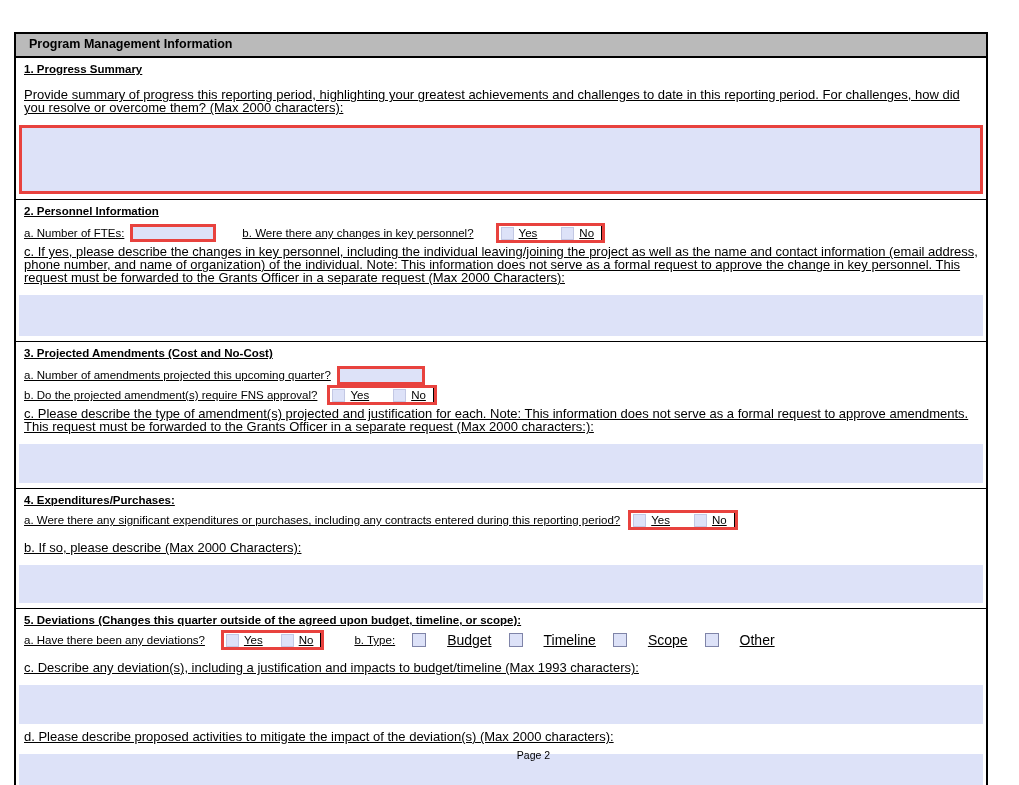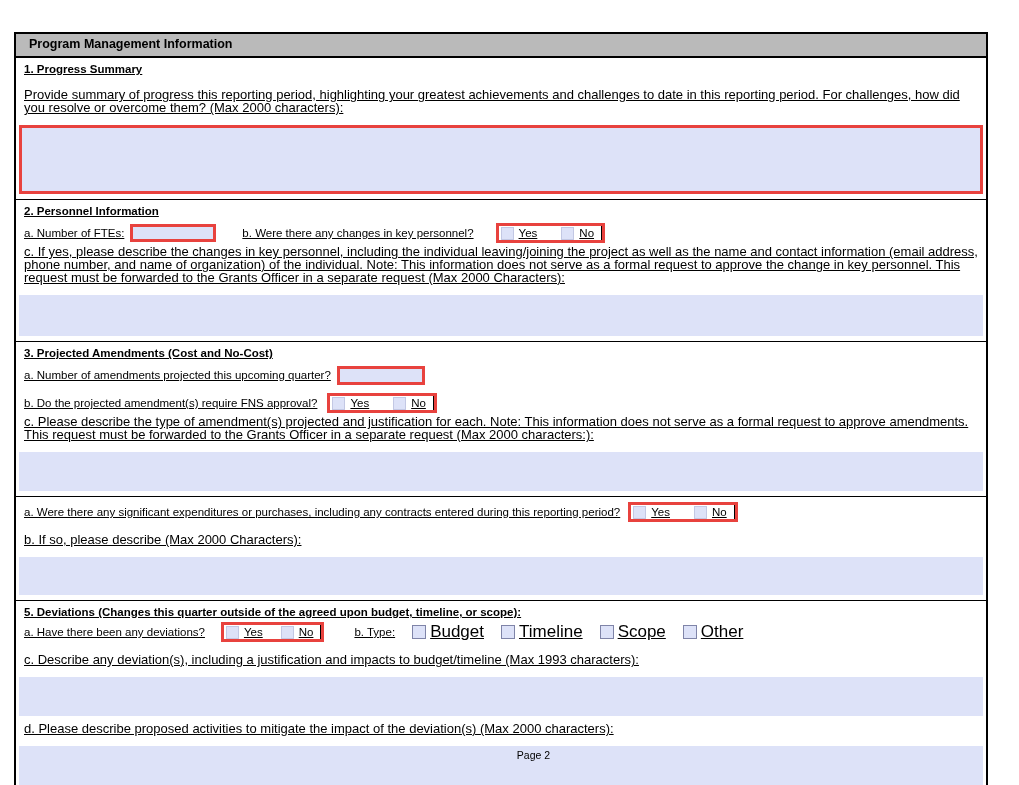--- a/index.html
+++ b/index.html
@@ -27,21 +27,21 @@
   
   .yesno{display:inline-flex;align-items:stretch;border:3px solid var(--red);background:#fff;height:20px;}
   .yesno-inner{display:flex;align-items:center;border-right:1.5px solid #000;padding:0 7px 0 2px;}
   .cb{display:inline-block;width:13px;height:13px;background:var(--lav);border:1px solid #c3c8e4;}
   .cb-label{margin-left:5px;font-size:11.5px;}
   .cb.second{margin-left:24px;}
   .yesno.tight .cb.second{margin-left:18px;}
   
   .type-item{display:inline-flex;align-items:center;margin-left:17px;}
   .type-cb{width:14px;height:14px;background:var(--lav);border:1px solid #7f84a8;}
-  .type-label{margin-left:4px;font-size:17px;}
+  .type-label{margin-left:21px;font-size:14px;}
   .page-footer{position:absolute;left:0;top:749px;width:100%;text-align:center;font-size:10.5px;padding-left:48px;}
   .mt2{margin-top:2px;} .mt4{margin-top:4px;} .mt6{margin-top:6px;}
 </style>
 </head>
 <body>
 
 <div class="page">
   <div class="form-table">
 
     <div class="form-header">
@@ -68,40 +68,41 @@
             <span class="cb-label">No</span>
           </span>
         </span>
       </div>
       <div class="sec-desc mt2">c. If yes, please describe the changes in key personnel, including the individual leaving/joining the project as well as the name and contact information (email address, phone number, and name of organization) of the individual. Note: This information does not serve as a formal request to approve the change in key personnel. This request must be forwarded to the Grants Officer in a separate request (Max 2000 Characters):</div>
       <div class="field mt4" style="height:41px;"></div>
     </section>
 
     <section>
       <div class="sec-title">3. Projected Amendments (Cost and No-Cost)</div>
-      <div class="row mt4" style="margin-bottom:8px;">
+      <div class="row mt4" style="margin-bottom:0;">
         <span class="lbl">a. Number of amendments projected this upcoming quarter?</span>
         <span class="red-input" style="width:88px;height:19px;"></span>
       </div>
       <div class="row" style="margin-top:0;">
         <span class="lbl">b. Do the projected amendment(s) require FNS approval?</span>
         <span class="yesno" style="margin-left:10px;">
           <span class="yesno-inner">
             <span class="cb"></span>
             <span class="cb-label">Yes</span>
             <span class="cb second"></span>
             <span class="cb-label">No</span>
           </span>
         </span>
       </div>
       <div class="sec-desc mt2">c. Please describe the type of amendment(s) projected and justification for each. Note: This information does not serve as a formal request to approve amendments. This request must be forwarded to the Grants Officer in a separate request (Max 2000 characters:):</div>
       <div class="field mt4" style="height:39px;"></div>
     </section>
 
     <section>
+      <div class="sec-title">4. Expenditures/Purchases:</div>
       <div class="row mt2">
         <span class="lbl">a. Were there any significant expenditures or purchases, including any contracts entered during this reporting period?</span>
         <span class="yesno" style="margin-left:8px;">
           <span class="yesno-inner">
             <span class="cb"></span>
             <span class="cb-label">Yes</span>
             <span class="cb second"></span>
             <span class="cb-label">No</span>
           </span>
         </span>

